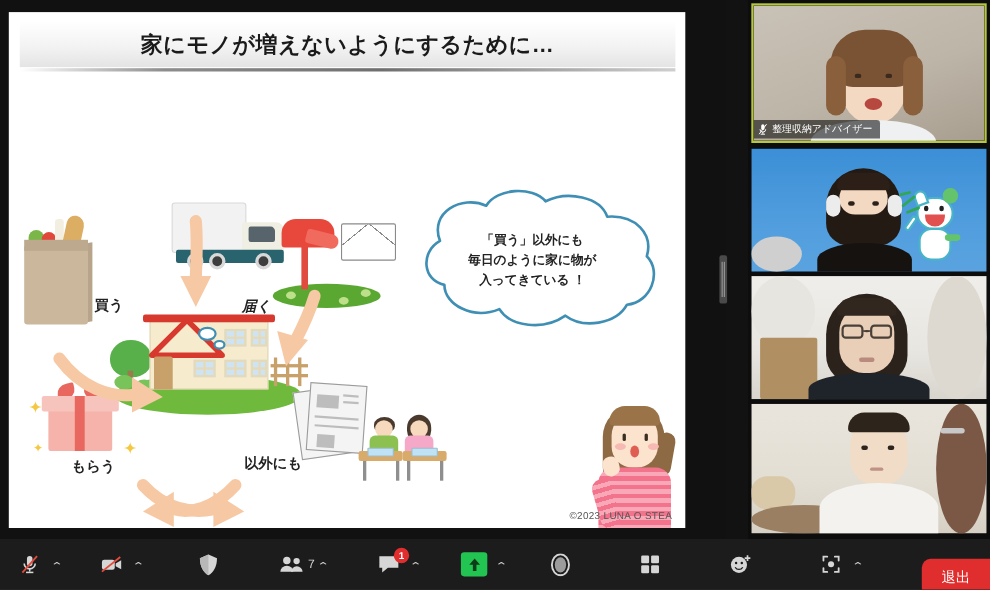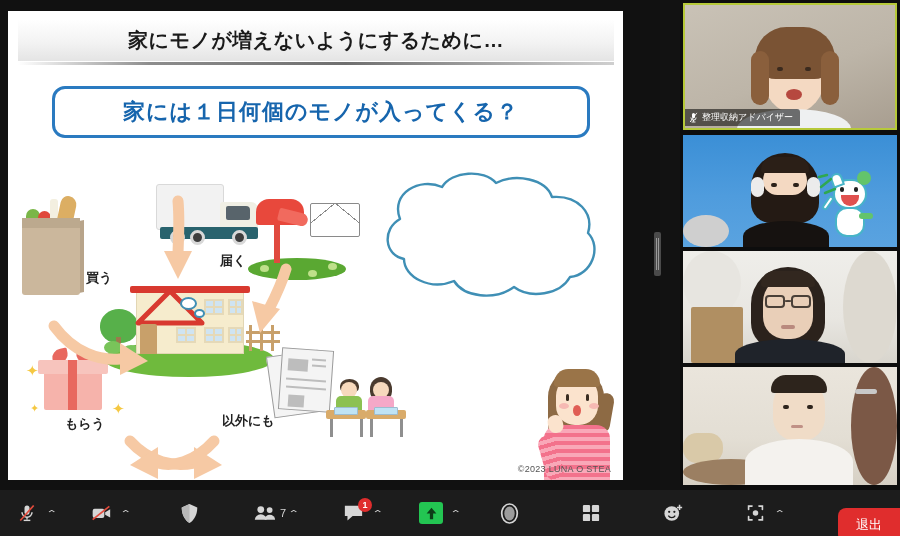--- a/index.html
+++ b/index.html
@@ -55,21 +55,21 @@
     line-height: 1.55;
   }
   .tail-1 { position: absolute; left: 172px; top: 286px; width: 17px; height: 13px;
             border: 2px solid #3f8fb5; border-radius: 50%; background: #fff; }
   .tail-2 { position: absolute; left: 186px; top: 298px; width: 11px; height: 9px;
             border: 2px solid #3f8fb5; border-radius: 50%; background: #fff; }
 
   
   .dlabel { position: absolute; font-size: 13px; font-weight: bold; color: #222; white-space: nowrap; }
   .lbl-kau      { left: 78px;  top: 258px; }
-  .lbl-todoku   { left: 212px; top: 241px; }
+  .lbl-todoku   { left: 212px; top: 259px; font-style: italic; }
   .lbl-morau    { left: 57px;  top: 404px; }
   .lbl-mochikaeru { left: 214px; top: 401px; }
 
   .copyright {
     position: absolute; right: 12px; bottom: 6px;
     font-size: 9px; color: #555; letter-spacing: .3px;
   }
 
   
   .ill { position: absolute; }
@@ -233,23 +233,20 @@
 <div id="app">
 
   <div class="share-region">
     <div class="slide">
 
       <div class="slide-title-bar">
         <div class="slide-title">家にモノが増えないようにするために…</div>
       </div>
       <div class="title-rule"></div>
 
-      <div class="blue-box">
-        <div class="blue-box-text">家には１日何個のモノが入ってくる？</div>
-      </div>
 
       <div class="ill">
         <div class="veg1"></div>
           <div class="veg2"></div>
           <div class="veg3"></div>
           <div class="veg4"></div>
         <div class="bag-side"></div>
         <div class="bag-body"></div>
         <div class="bag-fold"></div>
       </div>
@@ -364,20 +361,25 @@
           </g>
         </svg>
       </div>
 
       <div class="bubble">
         <svg width="248" height="130" viewBox="0 0 248 130">
           <path d="M40,48 C30,22 60,6 82,16 C92,0 124,-2 136,12 C156,2 186,8 192,26
                    C218,24 234,42 228,62 C242,76 232,104 210,106 C200,124 170,128 154,116
                    C134,130 104,126 94,110 C70,120 44,106 44,88 C24,84 22,58 40,48 Z" fill="#ffffff" stroke="#3f8fb5" stroke-width="2.4" stroke-linejoin="round"></path>
         </svg>
+        <div class="bubble-text">
+          <div>「買う」以外にも</div>
+          <div>毎日のように家に物が</div>
+          <div>入ってきている ！</div>
+        </div>
       </div>
       <div class="tail-1"></div>
       <div class="tail-2"></div>
 
       <div class="ill">
         <div class="w-hair-back"></div>
         <div class="w-pony"></div>
         <div class="w-face"></div>
         <div class="w-fringe"></div>
         <div class="w-eye" style="left:558px; top:383px;"></div>

